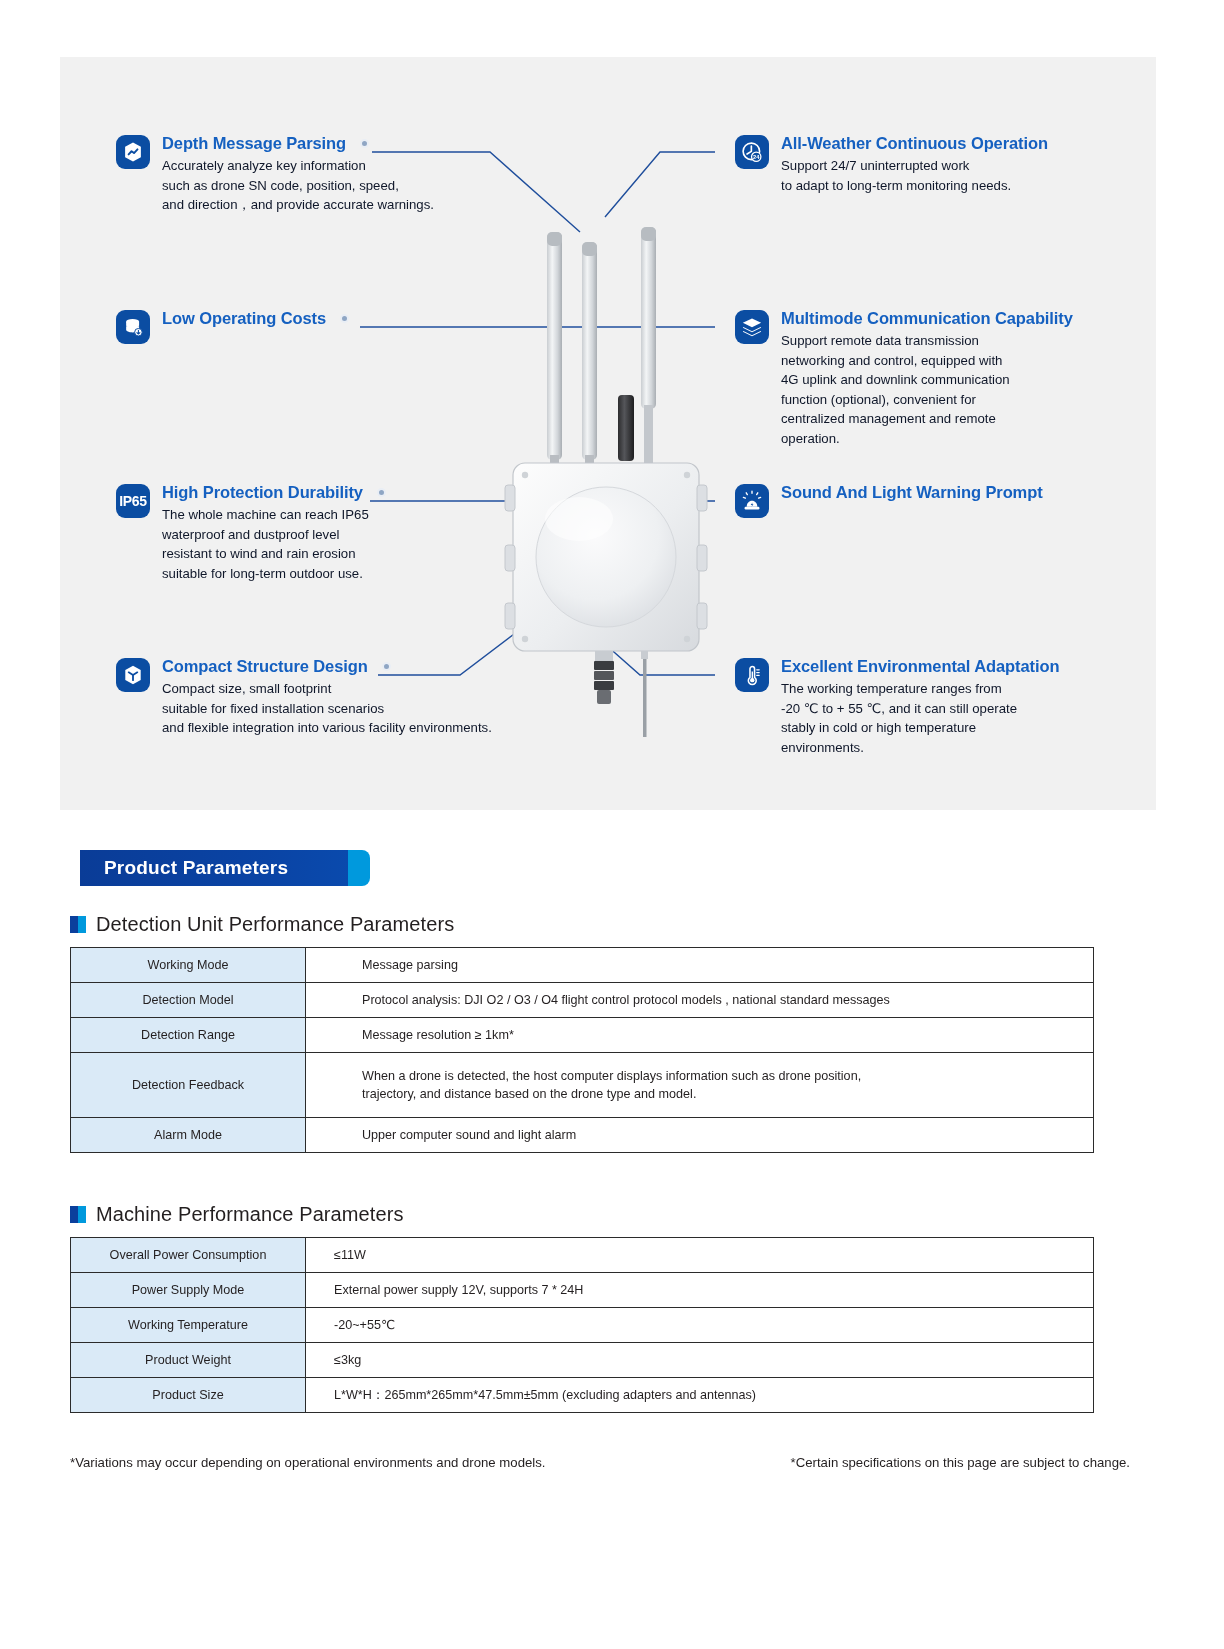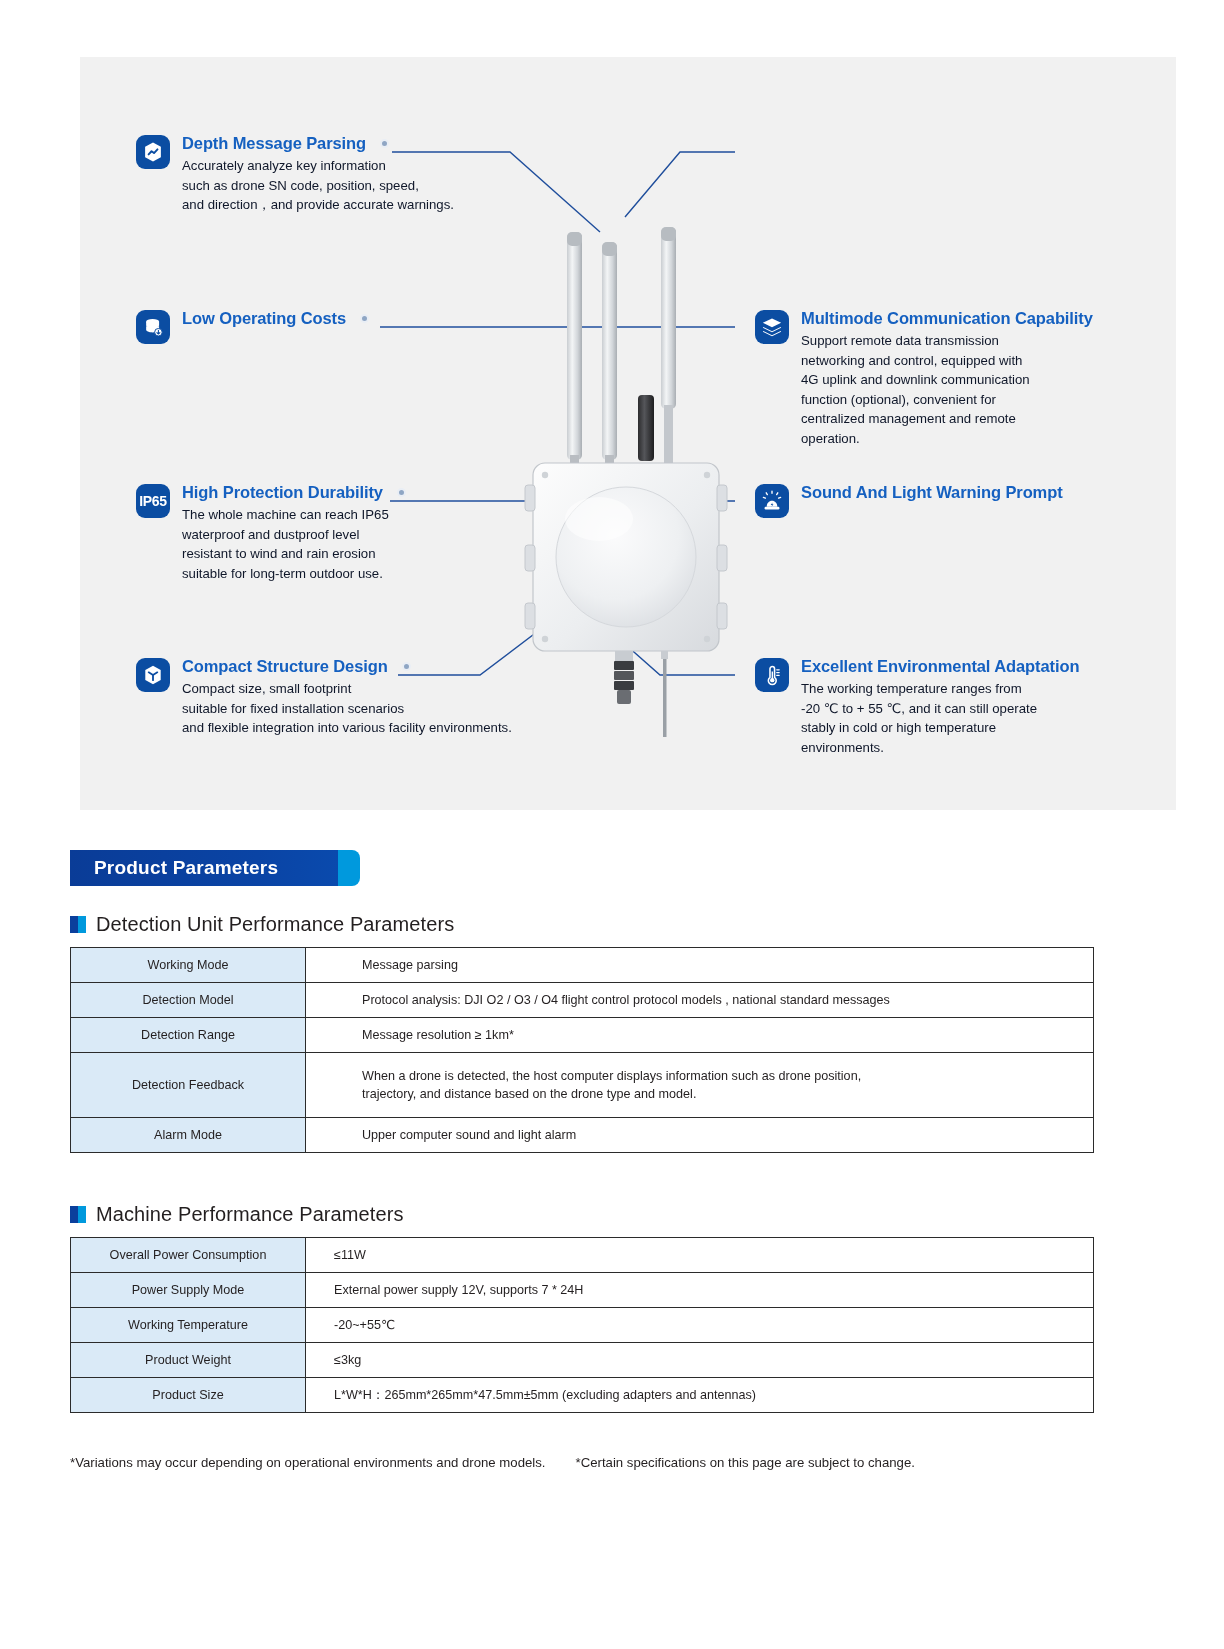--- a/index.html
+++ b/index.html
@@ -5,21 +5,21 @@
   html,body{margin:0;padding:0;}
   body{
     width:1224px;height:1649px;background:#ffffff;
     font-family:"Liberation Sans","DejaVu Sans",sans-serif;
     color:#231f20;-webkit-font-smoothing:antialiased;
   }
   .page{position:relative;width:1224px;height:1649px;overflow:hidden;}
 
   
   .hero{
-    position:absolute;left:80px;top:57px;width:1096px;height:753px;
+    position:absolute;left:60px;top:57px;width:1096px;height:753px;
     background:#f1f1f1;
   }
   .feature{position:absolute;display:flex;align-items:flex-start;}
   .f-icon{
     width:34px;height:34px;border-radius:9px;background:#0b4da2;
     flex:0 0 34px;margin-right:12px;margin-top:2px;
     display:flex;align-items:center;justify-content:center;
   }
   .f-icon svg{display:block;}
   .f-icon .ip65txt{
@@ -42,21 +42,21 @@
   }
 
   
   .lines{position:absolute;left:0;top:0;width:1088px;height:753px;pointer-events:none;}
 
   
   .device{position:absolute;left:395px;top:110px;width:300px;height:570px;}
 
   
   .banner{
-    position:absolute;left:70px;top:850px;width:290px;height:36px;
+    position:absolute;left:80px;top:850px;width:290px;height:36px;
   }
   .banner .tail{
     position:absolute;left:0;top:0;width:290px;height:36px;
     background:#0099dd;border-radius:0 8px 8px 0;
   }
   .banner .main{
     position:absolute;left:0;top:0;width:268px;height:36px;
     background:#0b3f9c;
     background:linear-gradient(90deg,#0a3c97 0%,#0a44a5 70%,#0a4aad 100%);
     display:flex;align-items:center;
@@ -87,21 +87,21 @@
   }
   .ptable td.v{
     background:#ffffff;padding:8px 0 8px 56px;line-height:18px;
   }
   .t1 td.v{padding-left:56px;}
   .t2 td.k{width:222px;}
   .t2 td.v{padding-left:28px;}
 
   
   .notes{position:absolute;left:70px;top:1455px;width:1060px;
-    display:flex;align-items:baseline;}
+    display:flex;align-items:baseline;justify-content:space-between;}
   .note{font-size:13.2px;color:#231f20;}
   .note.n2{margin-left:30px;}
 </style>
 </head>
 <body>
 
 <div class="page">
 
   <div class="hero">
 
@@ -258,20 +258,37 @@
         <div class="f-title-row">
           <div class="f-title">Compact Structure Design</div>
           <span class="dot"></span>
         </div>
         <div class="f-desc">Compact size, small footprint
 suitable for fixed installation scenarios
 and flexible integration into various facility environments.</div>
       </div>
     </div>
 
+    <div class="feature" style="left:675px;top:76px;">
+      <div class="f-icon">
+        <svg width="22" height="22" viewBox="0 0 24 24">
+          <circle cx="11.3" cy="11.3" r="9" fill="none" stroke="#ffffff" stroke-width="1.8"></circle>
+          <path d="M11.3 5.4 L11.3 11.3 L6.6 14.2" stroke="#ffffff" stroke-width="1.8" fill="none" stroke-linecap="round" stroke-linejoin="round"></path>
+          <circle cx="16.6" cy="17.2" r="5.1" fill="#0b4da2" stroke="#ffffff" stroke-width="1.4"></circle>
+          <text x="16.6" y="19.4" font-size="6.2" font-family="Liberation Sans, sans-serif" fill="#ffffff" text-anchor="middle" font-weight="bold">24</text>
+        </svg>
+      </div>
+      <div class="f-body">
+        <div class="f-title-row">
+          <div class="f-title">All-Weather Continuous Operation</div>
+        </div>
+        <div class="f-desc">Support 24/7 uninterrupted work
+to adapt to long-term monitoring needs.</div>
+      </div>
+    </div>
 
     <div class="feature" style="left:675px;top:251px;">
       <div class="f-icon">
         <svg width="22" height="22" viewBox="0 0 24 24">
           <path d="M12 2.6 L22 7.4 L12 12.2 L2 7.4 Z" fill="#ffffff"></path>
           <path d="M2.6 12 L12 16.5 L21.4 12 L22 12.9 L12 17.7 L2 12.9 Z" fill="#ffffff"></path>
           <path d="M2.6 16.4 L12 20.9 L21.4 16.4 L22 17.3 L12 22.1 L2 17.3 Z" fill="#ffffff"></path>
         </svg>
       </div>
       <div class="f-body">

